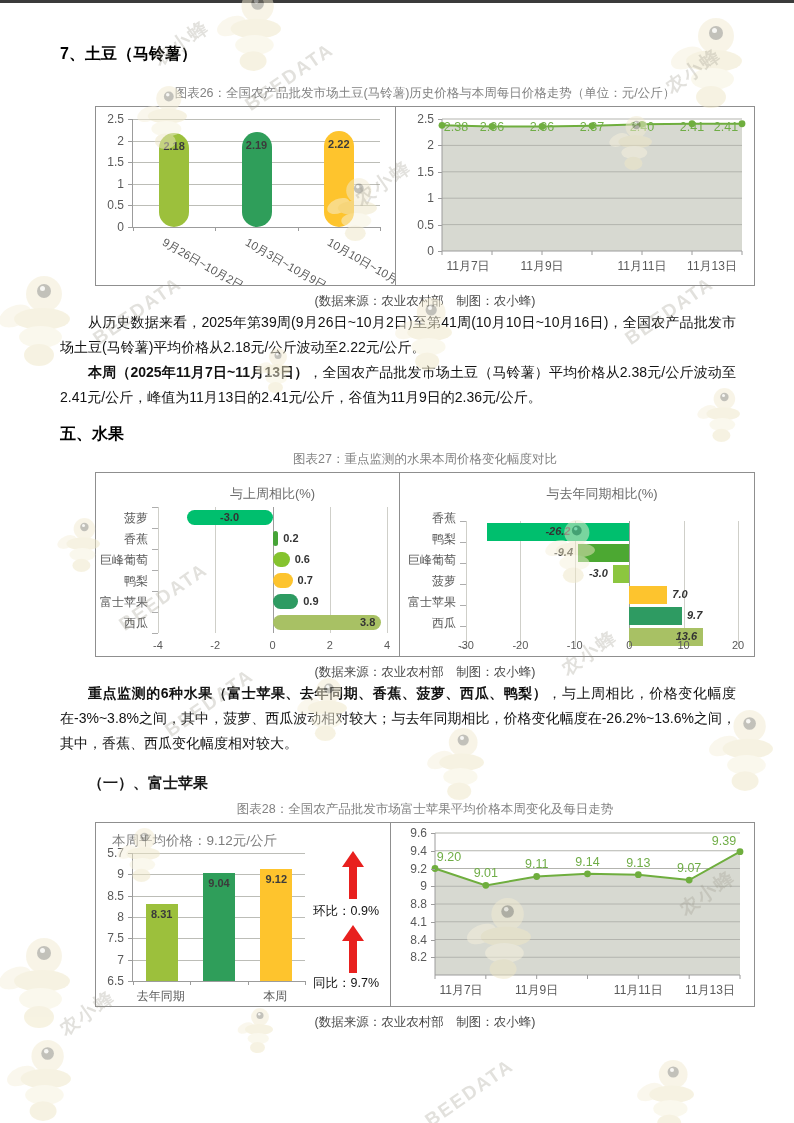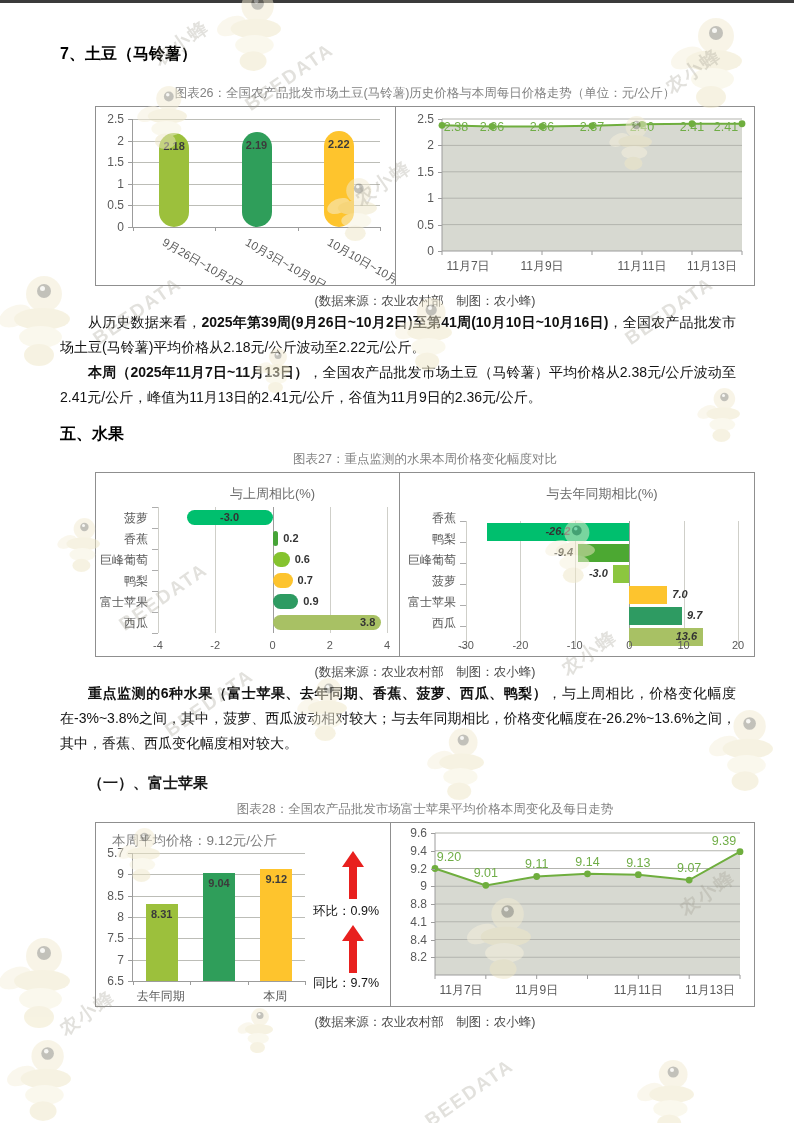--- a/index.html
+++ b/index.html
@@ -335,21 +335,21 @@
           <div class="ytickmark" style="left: 42px; top: 12px;"></div>
           <div class="ylab" style="left: 0px; top: 5px; width: 38px;">2.5</div>
           <div class="xcat c" style="left: 32px; top: 151px; width: 80px;">11月7日</div>
           <div class="xcat c" style="left: 106px; top: 151px; width: 80px;">11月9日</div>
           <div class="xcat c" style="left: 206px; top: 151px; width: 80px;">11月11日</div>
           <div class="xcat c" style="left: 276px; top: 151px; width: 80px;">11月13日</div>
         </div>
     </div>
     <div class="src">(数据来源：农业农村部　制图：农小蜂)</div>
 
-    <p class="body p1"><span>从历史数据来看，</span><span style="font-weight: 700;">2025年第39周(9月26日~10月2日)至第41周(10月10日~10月16日)</span><span>，全国农产品批发市场土豆(马铃薯)平均价格从2.18元/公斤波动至2.22元/公斤。</span></p>
+    <p class="body p1"><span>从历史数据来看，</span><span style="font-weight: 400;">2025年第39周(9月26日~10月2日)至第41周(10月10日~10月16日)</span><span>，全国农产品批发市场土豆(马铃薯)平均价格从2.18元/公斤波动至2.22元/公斤。</span></p>
     <p class="body p2"><span style="font-weight: 700;">本周（2025年11月7日~11月13日）</span><span>，全国农产品批发市场土豆（马铃薯）平均价格从2.38元/公斤波动至2.41元/公斤，峰值为11月13日的2.41元/公斤，谷值为11月9日的2.36元/公斤。</span></p>
 
     <h2 class="sec m-fruit">五、水果</h2>
 
     <div class="fig-cap cap27">图表27：重点监测的水果本周价格变化幅度对比</div>
     <div class="chart-box box27">
       <div class="panel-l">
           <div class="htitle" style="left: 62px; top: 12px; width: 229px;">与上周相比(%)</div>
           <div class="hplot" style="left: 62px; top: 34px; width: 229px; height: 126px;">
             <div class="vgrid" style="left: 0px; background: rgb(207, 207, 201);"></div>

